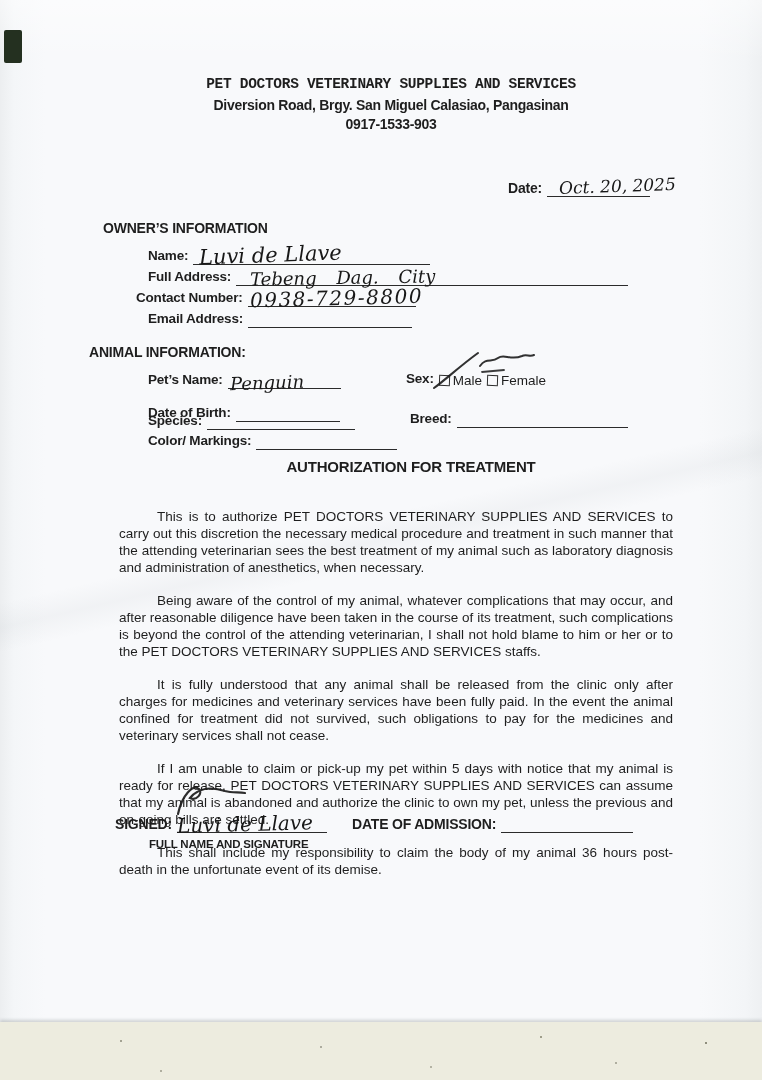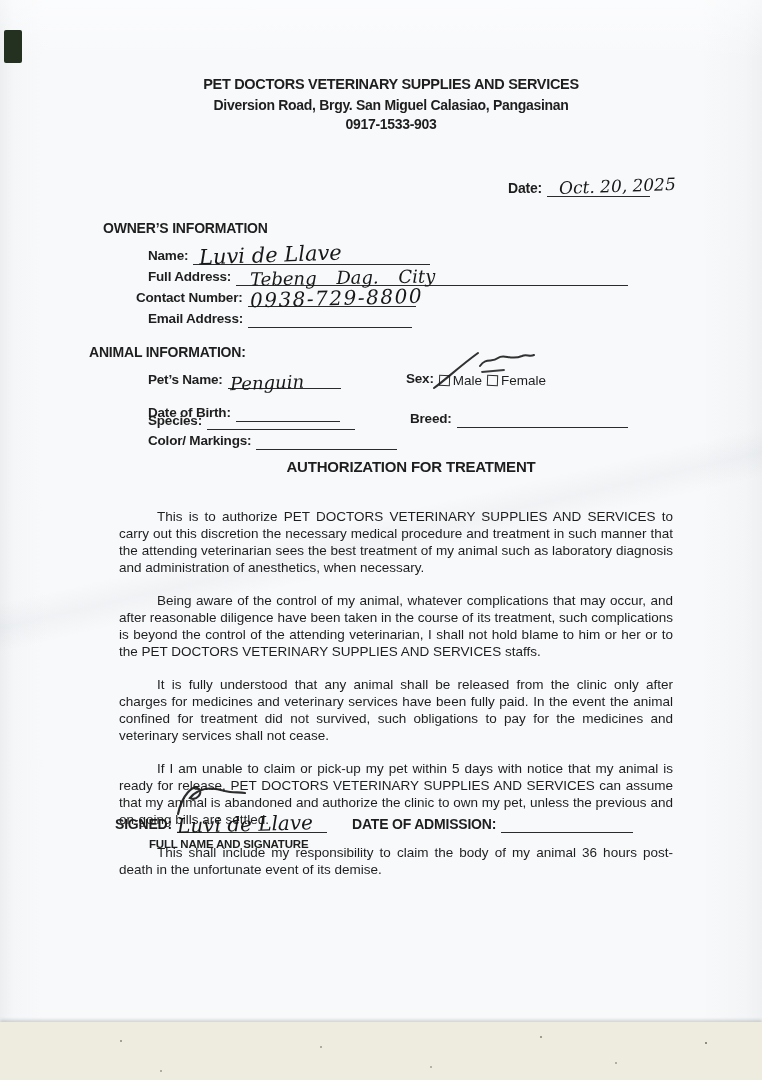--- a/index.html
+++ b/index.html
@@ -6,21 +6,21 @@
   .page{position:relative;width:762px;height:1080px;overflow:hidden;
     font-family:"Liberation Sans",sans-serif;color:#1e1e1e;
     background:
       linear-gradient(90deg,#eceef0 0px,#f4f6f8 14px,#f8f9fb 45px,#f8f9fb 700px,#f3f5f7 745px,#eef0f2 762px),
       #f8f9fb;}
   .page::before{content:"";position:absolute;left:0;top:0;right:0;height:1080px;pointer-events:none;
       background:linear-gradient(180deg,rgba(255,255,255,.5),rgba(0,0,0,0) 60px),
                  linear-gradient(167deg,rgba(0,0,0,0) 48%,rgba(120,130,140,.06) 50%,rgba(0,0,0,0) 52%);}
   .corner-mark{position:absolute;left:4px;top:30px;width:18px;height:33px;background:#243020;border-radius:2px;}
   .hdr{position:absolute;left:20px;right:0;text-align:center;font-weight:bold;letter-spacing:-.3px;}
-  .hdr1{top:76px;font-size:14.5px;}
+  .hdr1{top:76px;font-size:14.5px;font-family:Liberation Mono, monospace;}
   .hdr2{top:97px;font-size:14px;}
   .hdr3{top:116px;font-size:14px;}
   .frow{position:absolute;display:flex;align-items:flex-end;white-space:nowrap;}
   .lbl{font-weight:bold;font-size:13.5px;letter-spacing:-.2px;line-height:18px;}
   .u{flex:1 1 auto;height:17px;margin-left:5px;border-bottom:1.4px solid #2b2b2b;position:relative;}
   .sec-title{position:absolute;font-weight:bold;font-size:14px;letter-spacing:-.2px;}
   .hw{font-family:"DejaVu Serif",serif;font-style:italic;position:absolute;white-space:nowrap;color:#181818;}
   .auth-title{position:absolute;left:16px;right:0;top:458px;text-align:center;font-weight:bold;font-size:15px;letter-spacing:-.2px;margin-left:44px;}
   .body-text{position:absolute;left:103px;top:492px;width:586px;font-size:13.5px;line-height:17px;text-align:justify;}
   .body-text p{margin:16px;text-indent:38px;}

